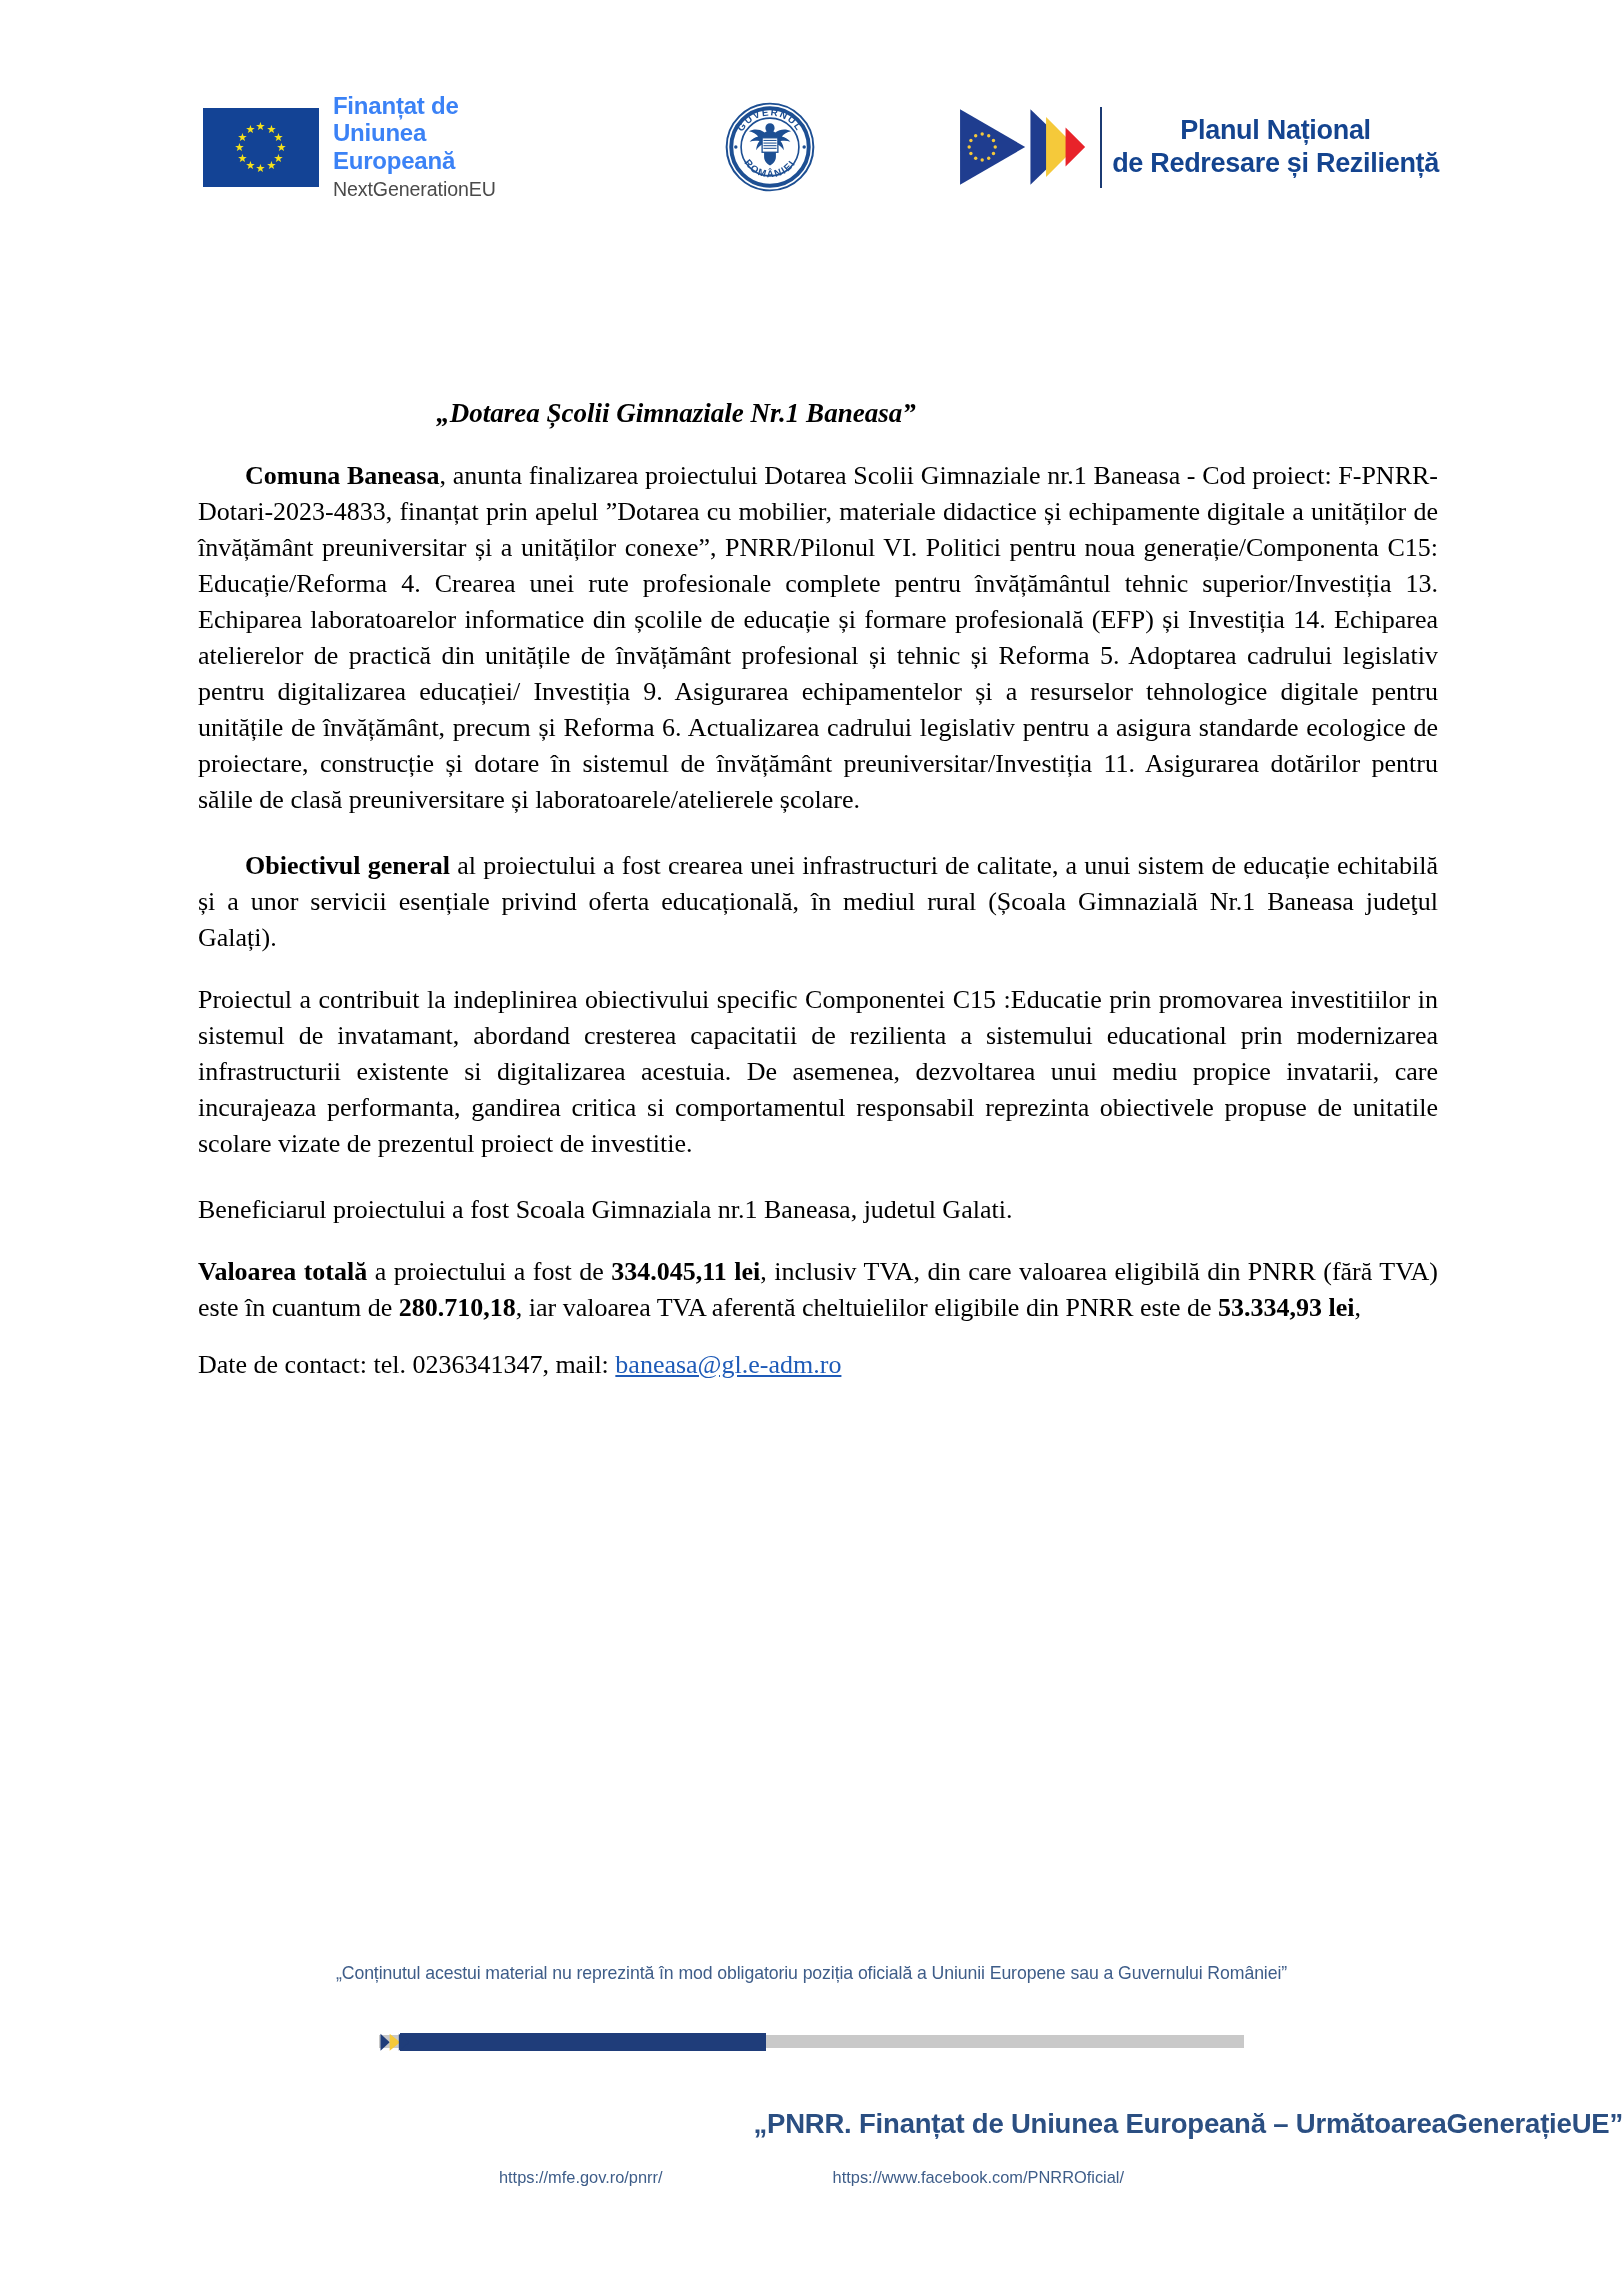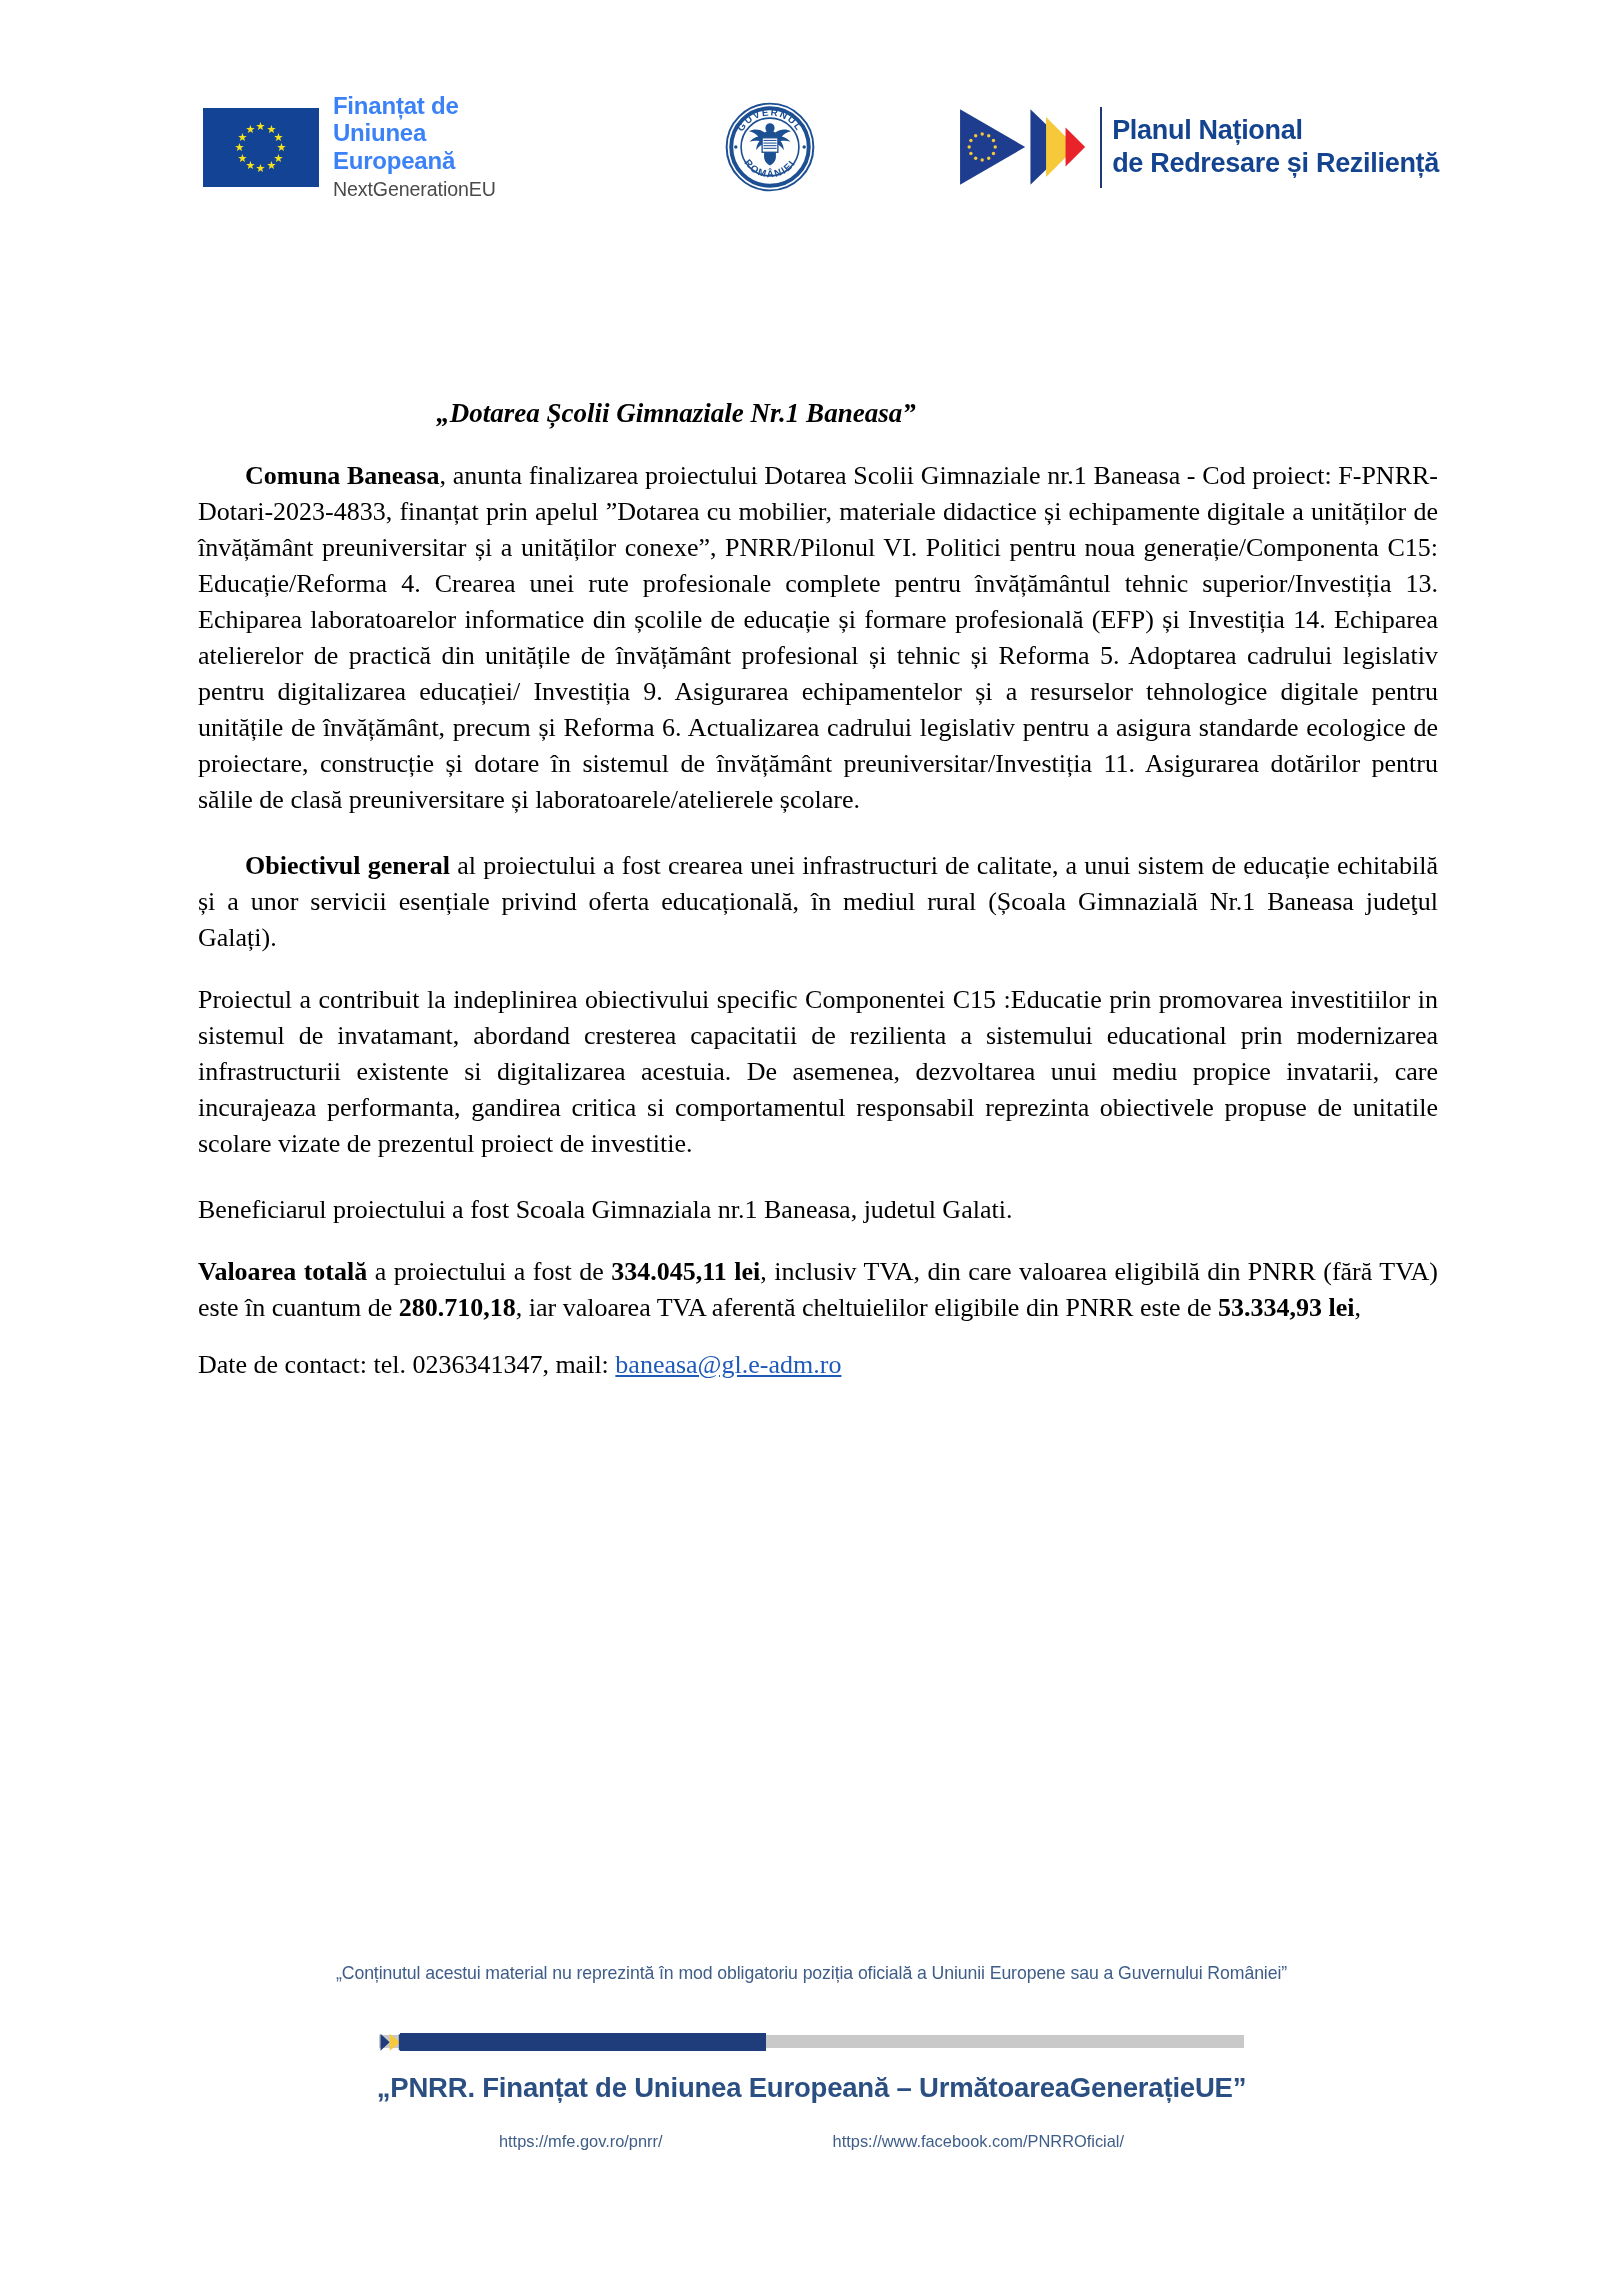--- a/index.html
+++ b/index.html
@@ -90,20 +90,21 @@
     flex: none;
   }
   .gov-seal svg { display: block; }
 
   
   .pnrr-logo {
     display: flex;
     align-items: center;
     margin-left: 141px;
     gap: 0px;
+    text-align: center;
   }
   .pnrr-marks {
     width: 139px;
     height: 86px;
     flex: none;
   }
   .pnrr-divider {
     width: 2px;
     height: 81px;
     background: #1b3a73;
@@ -210,26 +211,27 @@
     width: 366px;
     height: 18.3px;
     background: #1f3d7a;
   }
   .footer-bar .chev {
     position: absolute;
     left: 0; top: 0;
     width: 37px; height: 18.3px;
   }
   .footer-title {
-    margin-top: 20px;
+    margin-top: 56px;
     font-size: 27.5px;
     line-height: 34px;
     font-weight: bold;
     color: #2b4f82;
     letter-spacing: -0.2px;
+    text-align: right;
   }
   .footer-links {
     margin-top: 26px;
     font-size: 16.4px;
     line-height: 21px;
     color: #3e5d89;
     display: flex;
     justify-content: center;
     gap: 170px;
   }

